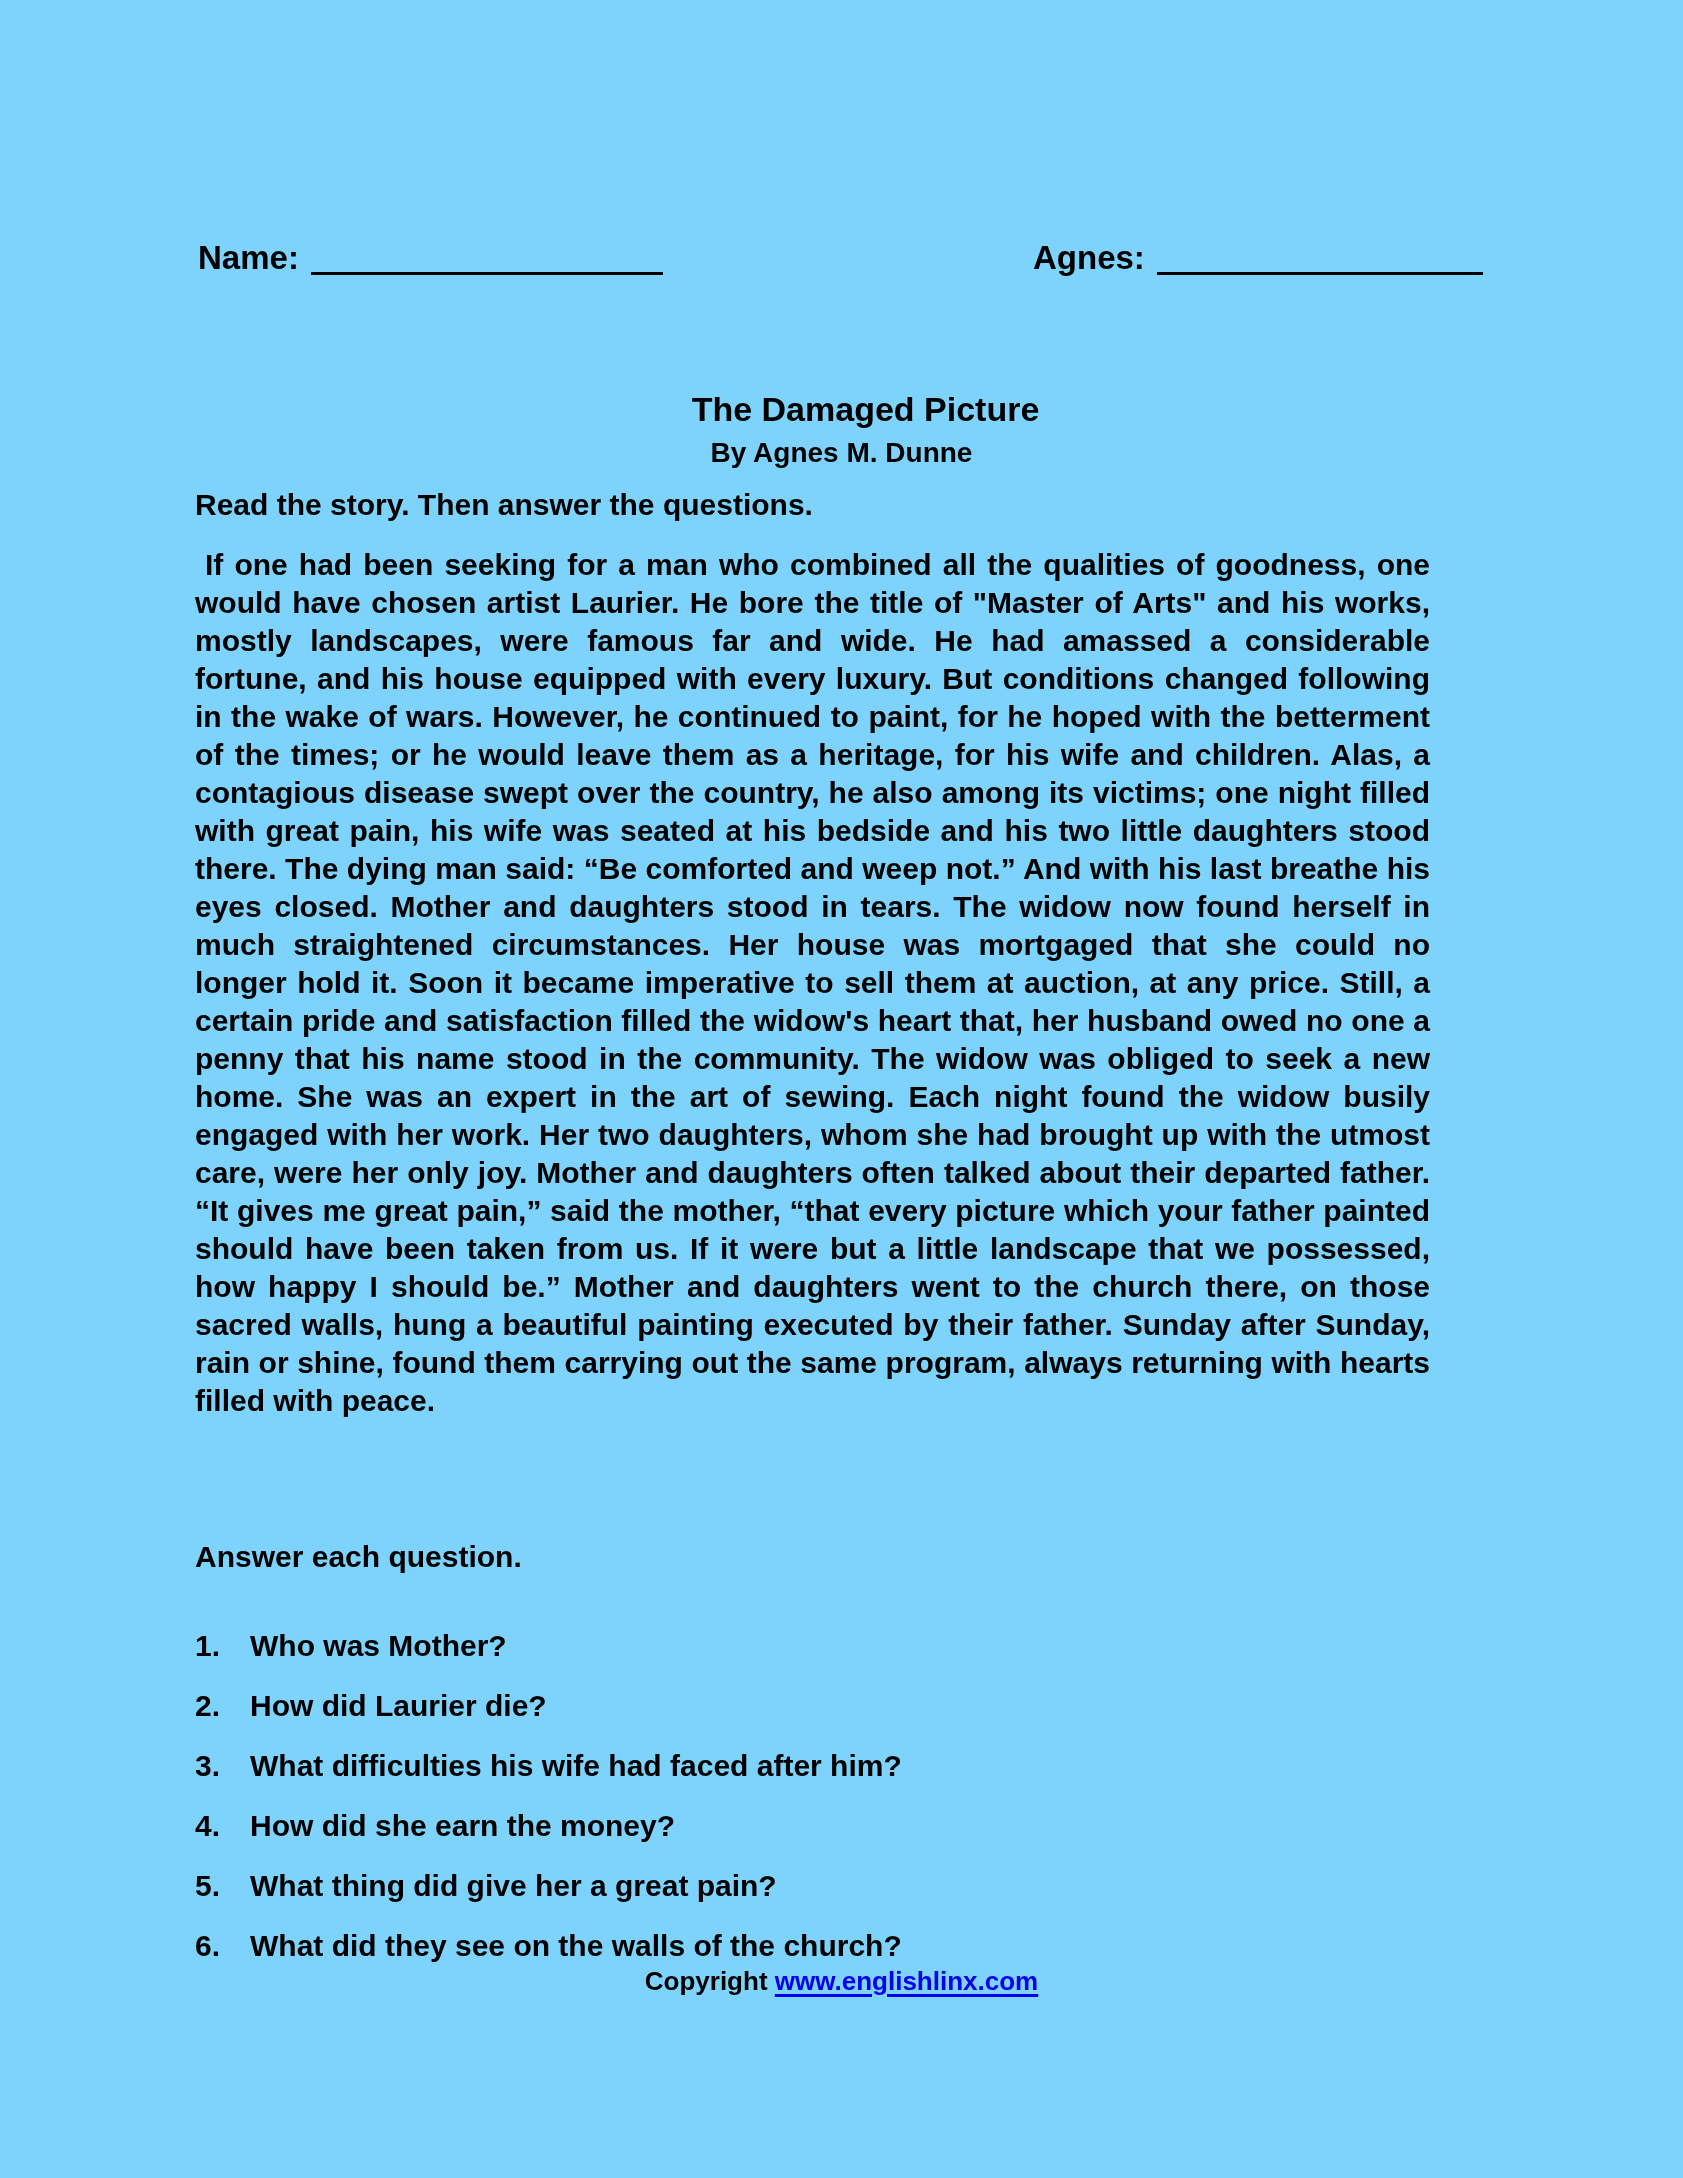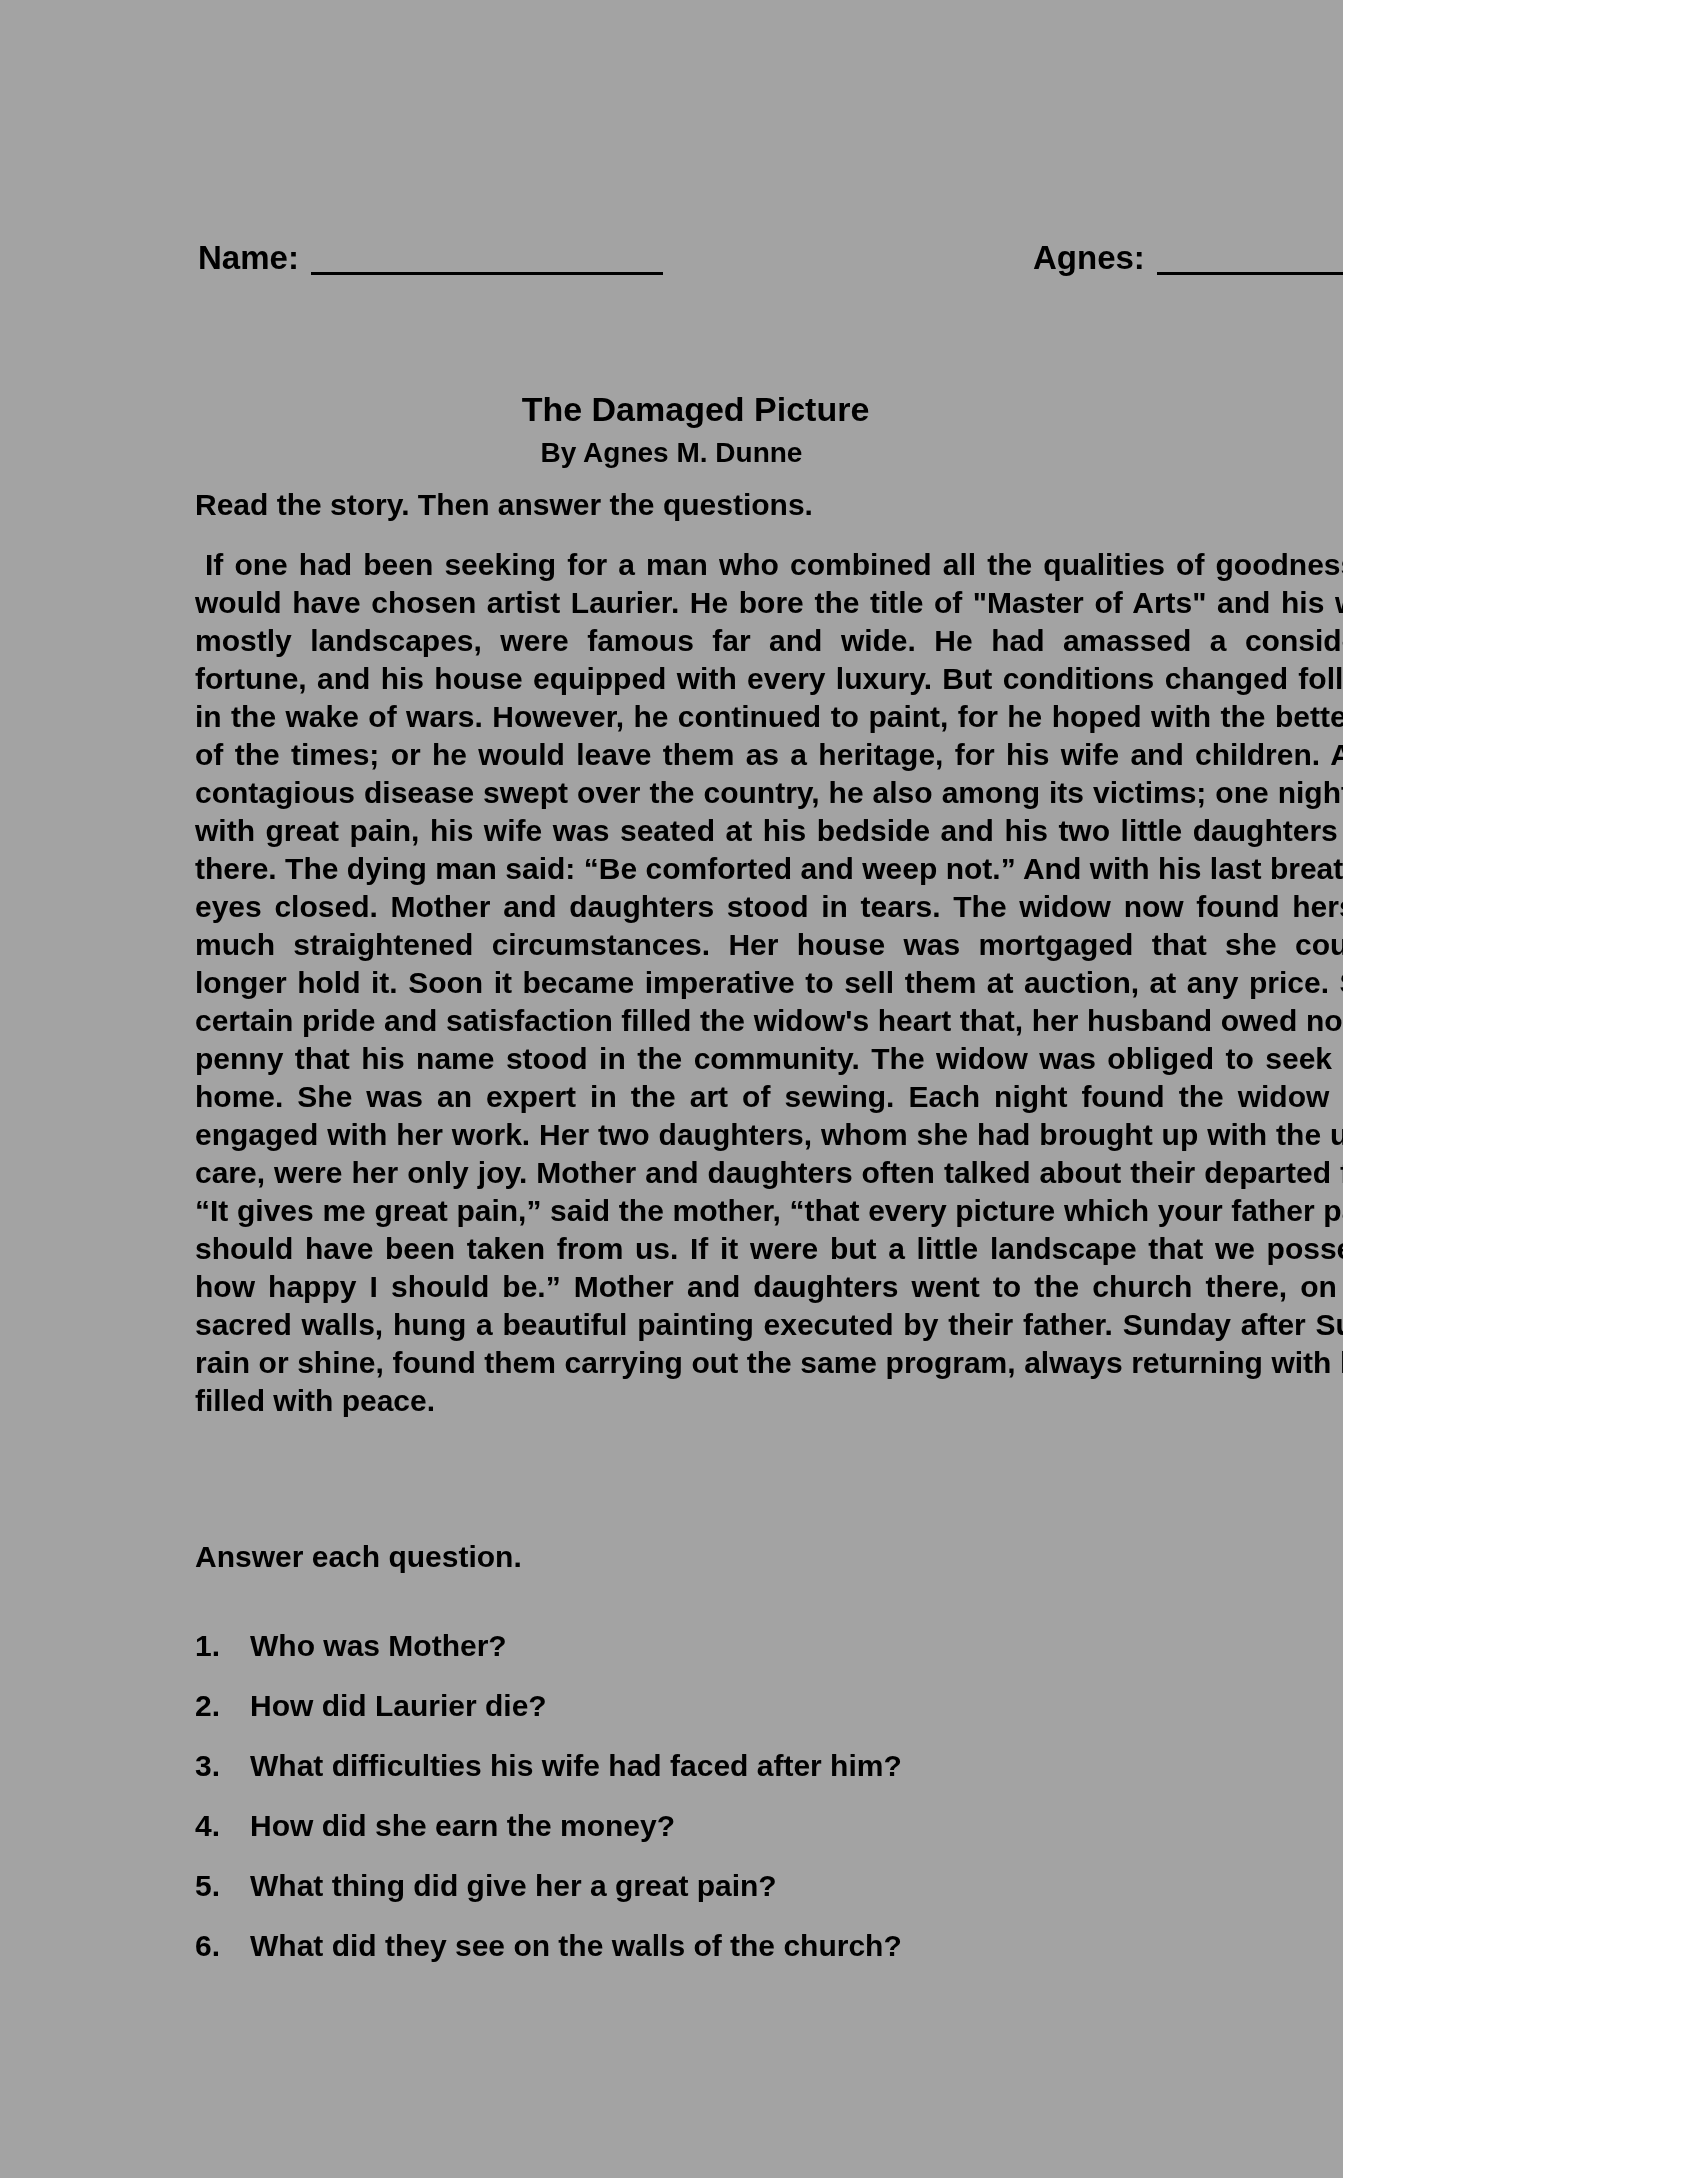--- a/index.html
+++ b/index.html
@@ -2,23 +2,23 @@
 <html><head>
 <meta charset="utf-8">
 <style>
   html, body {
     margin: 0;
     padding: 0;
     background: #ffffff;
   }
   .page {
     position: relative;
-    width: 1343px;
+    width: 1683px;
     height: 2178px;
-    background: #a3a3a3;
+    background: #7dd3fc;
     font-family: "Liberation Sans", sans-serif;
     font-weight: bold;
     color: #000000;
     overflow: hidden;
   }
 
   
   .field-group {
     position: absolute;
     display: flex;
@@ -153,15 +153,18 @@
     <div class="question">
       <span class="q-num">5.</span>
       <span class="q-text">What thing did give her a great pain?</span>
     </div>
     <div class="question">
       <span class="q-num">6.</span>
       <span class="q-text">What did they see on the walls of the church?</span>
     </div>
   </div>
 
+  <div class="copyright">
+    <span>Copyright </span><a href="#">www.englishlinx.com</a>
+  </div>
 
 </div>
 
 
 </body></html>

